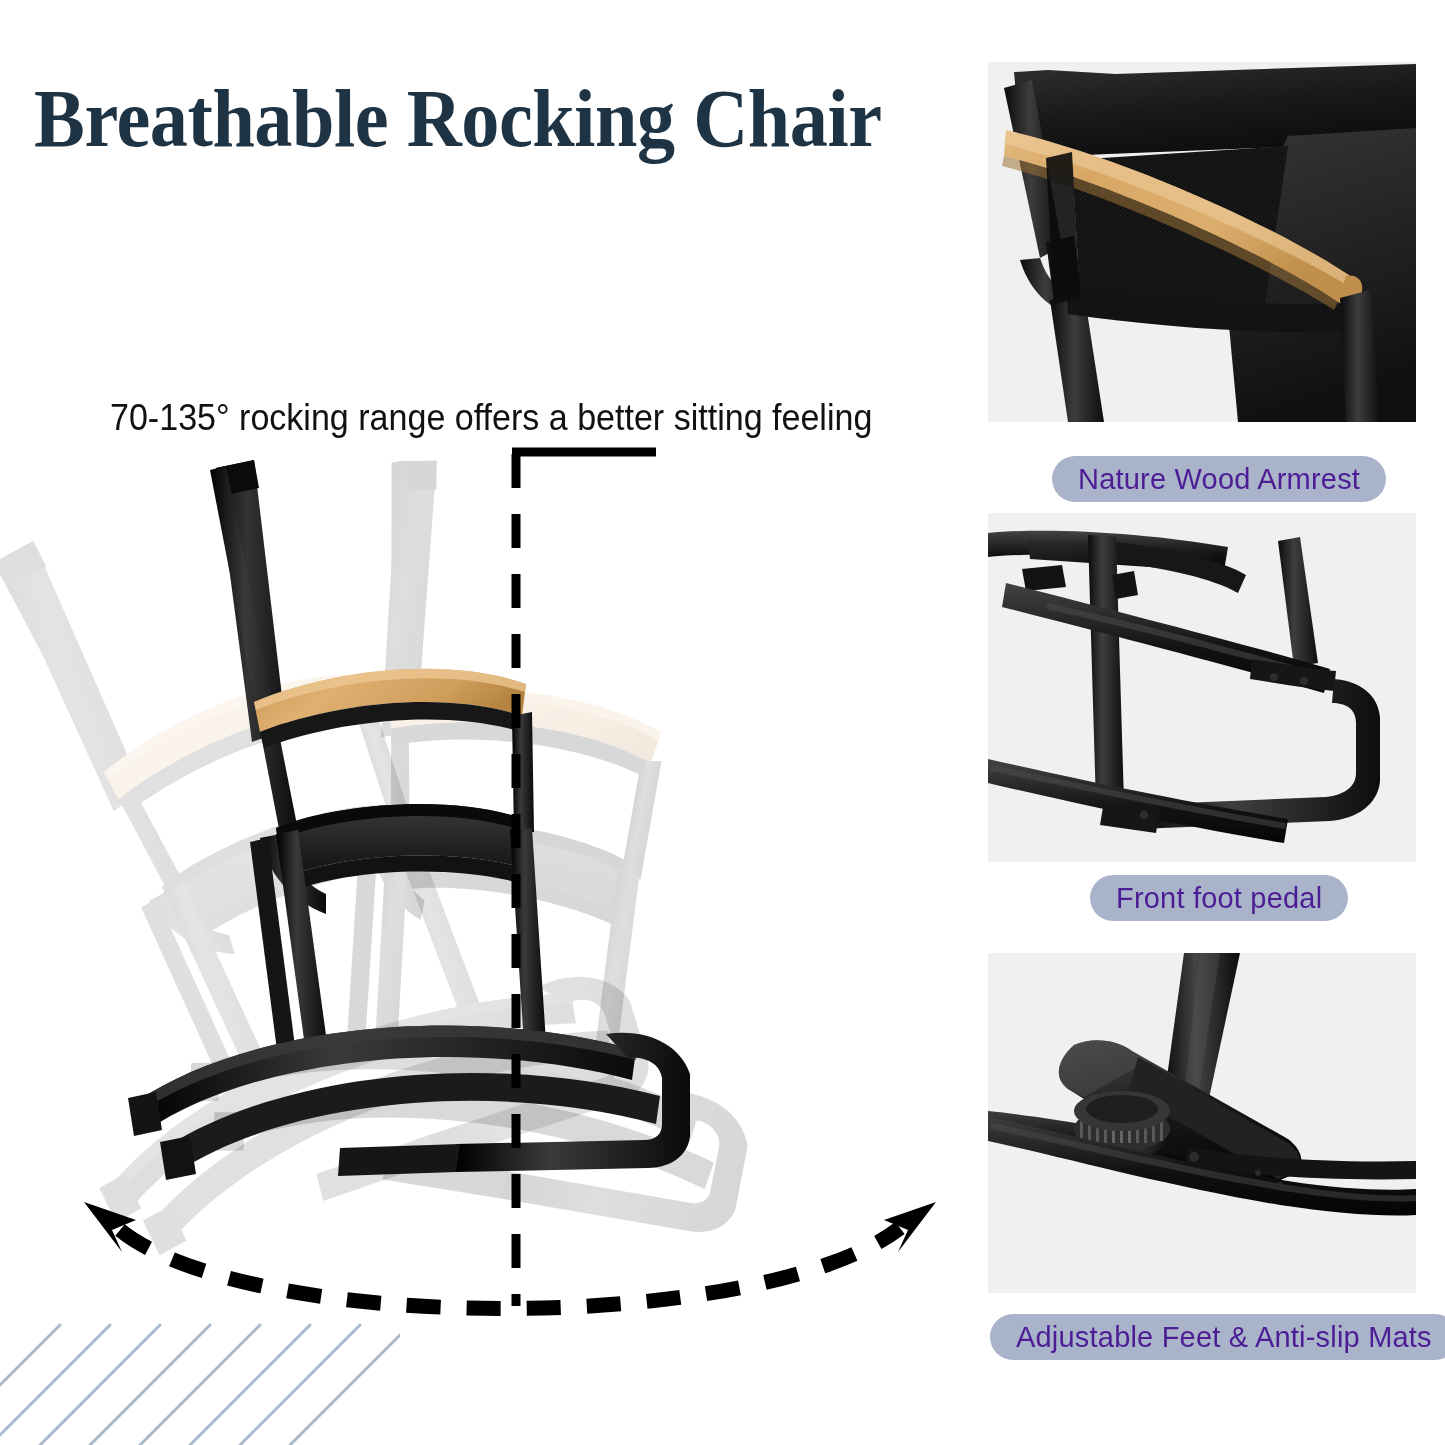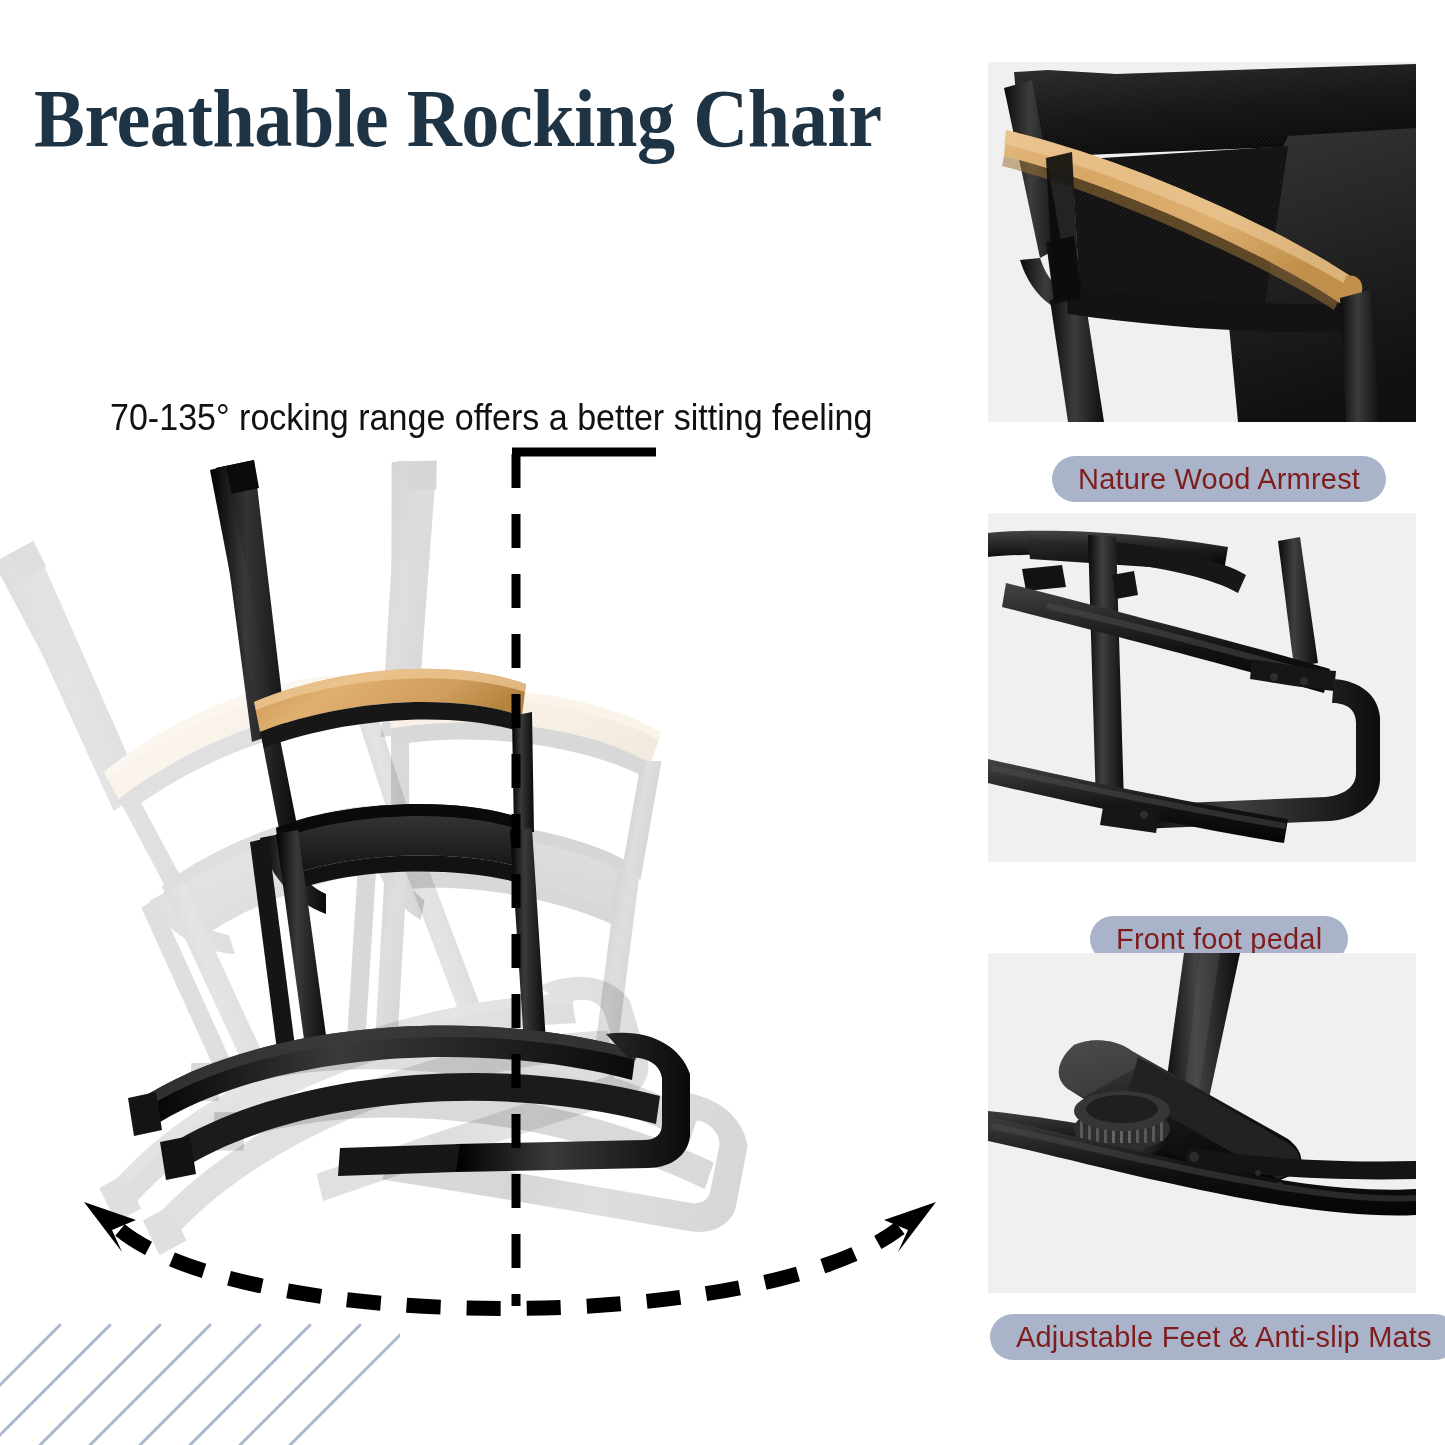--- a/index.html
+++ b/index.html
@@ -69,33 +69,33 @@
   #panel-pedal    { top: 513px; height: 349px; }
   #panel-feet     { top: 953px; height: 340px; }
 
   
   .badge {
     position: absolute;
     display: flex;
     align-items: center;
     justify-content: center;
     background: #a9b4ca;
-    color: #7f1d1d;
+    color: #4c1d95;
     border-radius: 999px;
     font-family: "Liberation Sans", sans-serif;
     font-size: 29px;
     font-weight: normal;
     letter-spacing: 0.2px;
     white-space: nowrap;
     height: 46px;
     box-sizing: border-box;
     padding: 0 26px;
   }
   #badge-armrest { left: 1052px; top: 456px; }
-  #badge-pedal   { left: 1090px; top: 916px; }
+  #badge-pedal   { left: 1090px; top: 875px; }
   #badge-feet    { left: 990px;  top: 1314px; }
 
   
   .stripes {
     position: absolute;
     left: 0px;
     top: 1320px;
     width: 400px;
     height: 125px;
     overflow: hidden;

